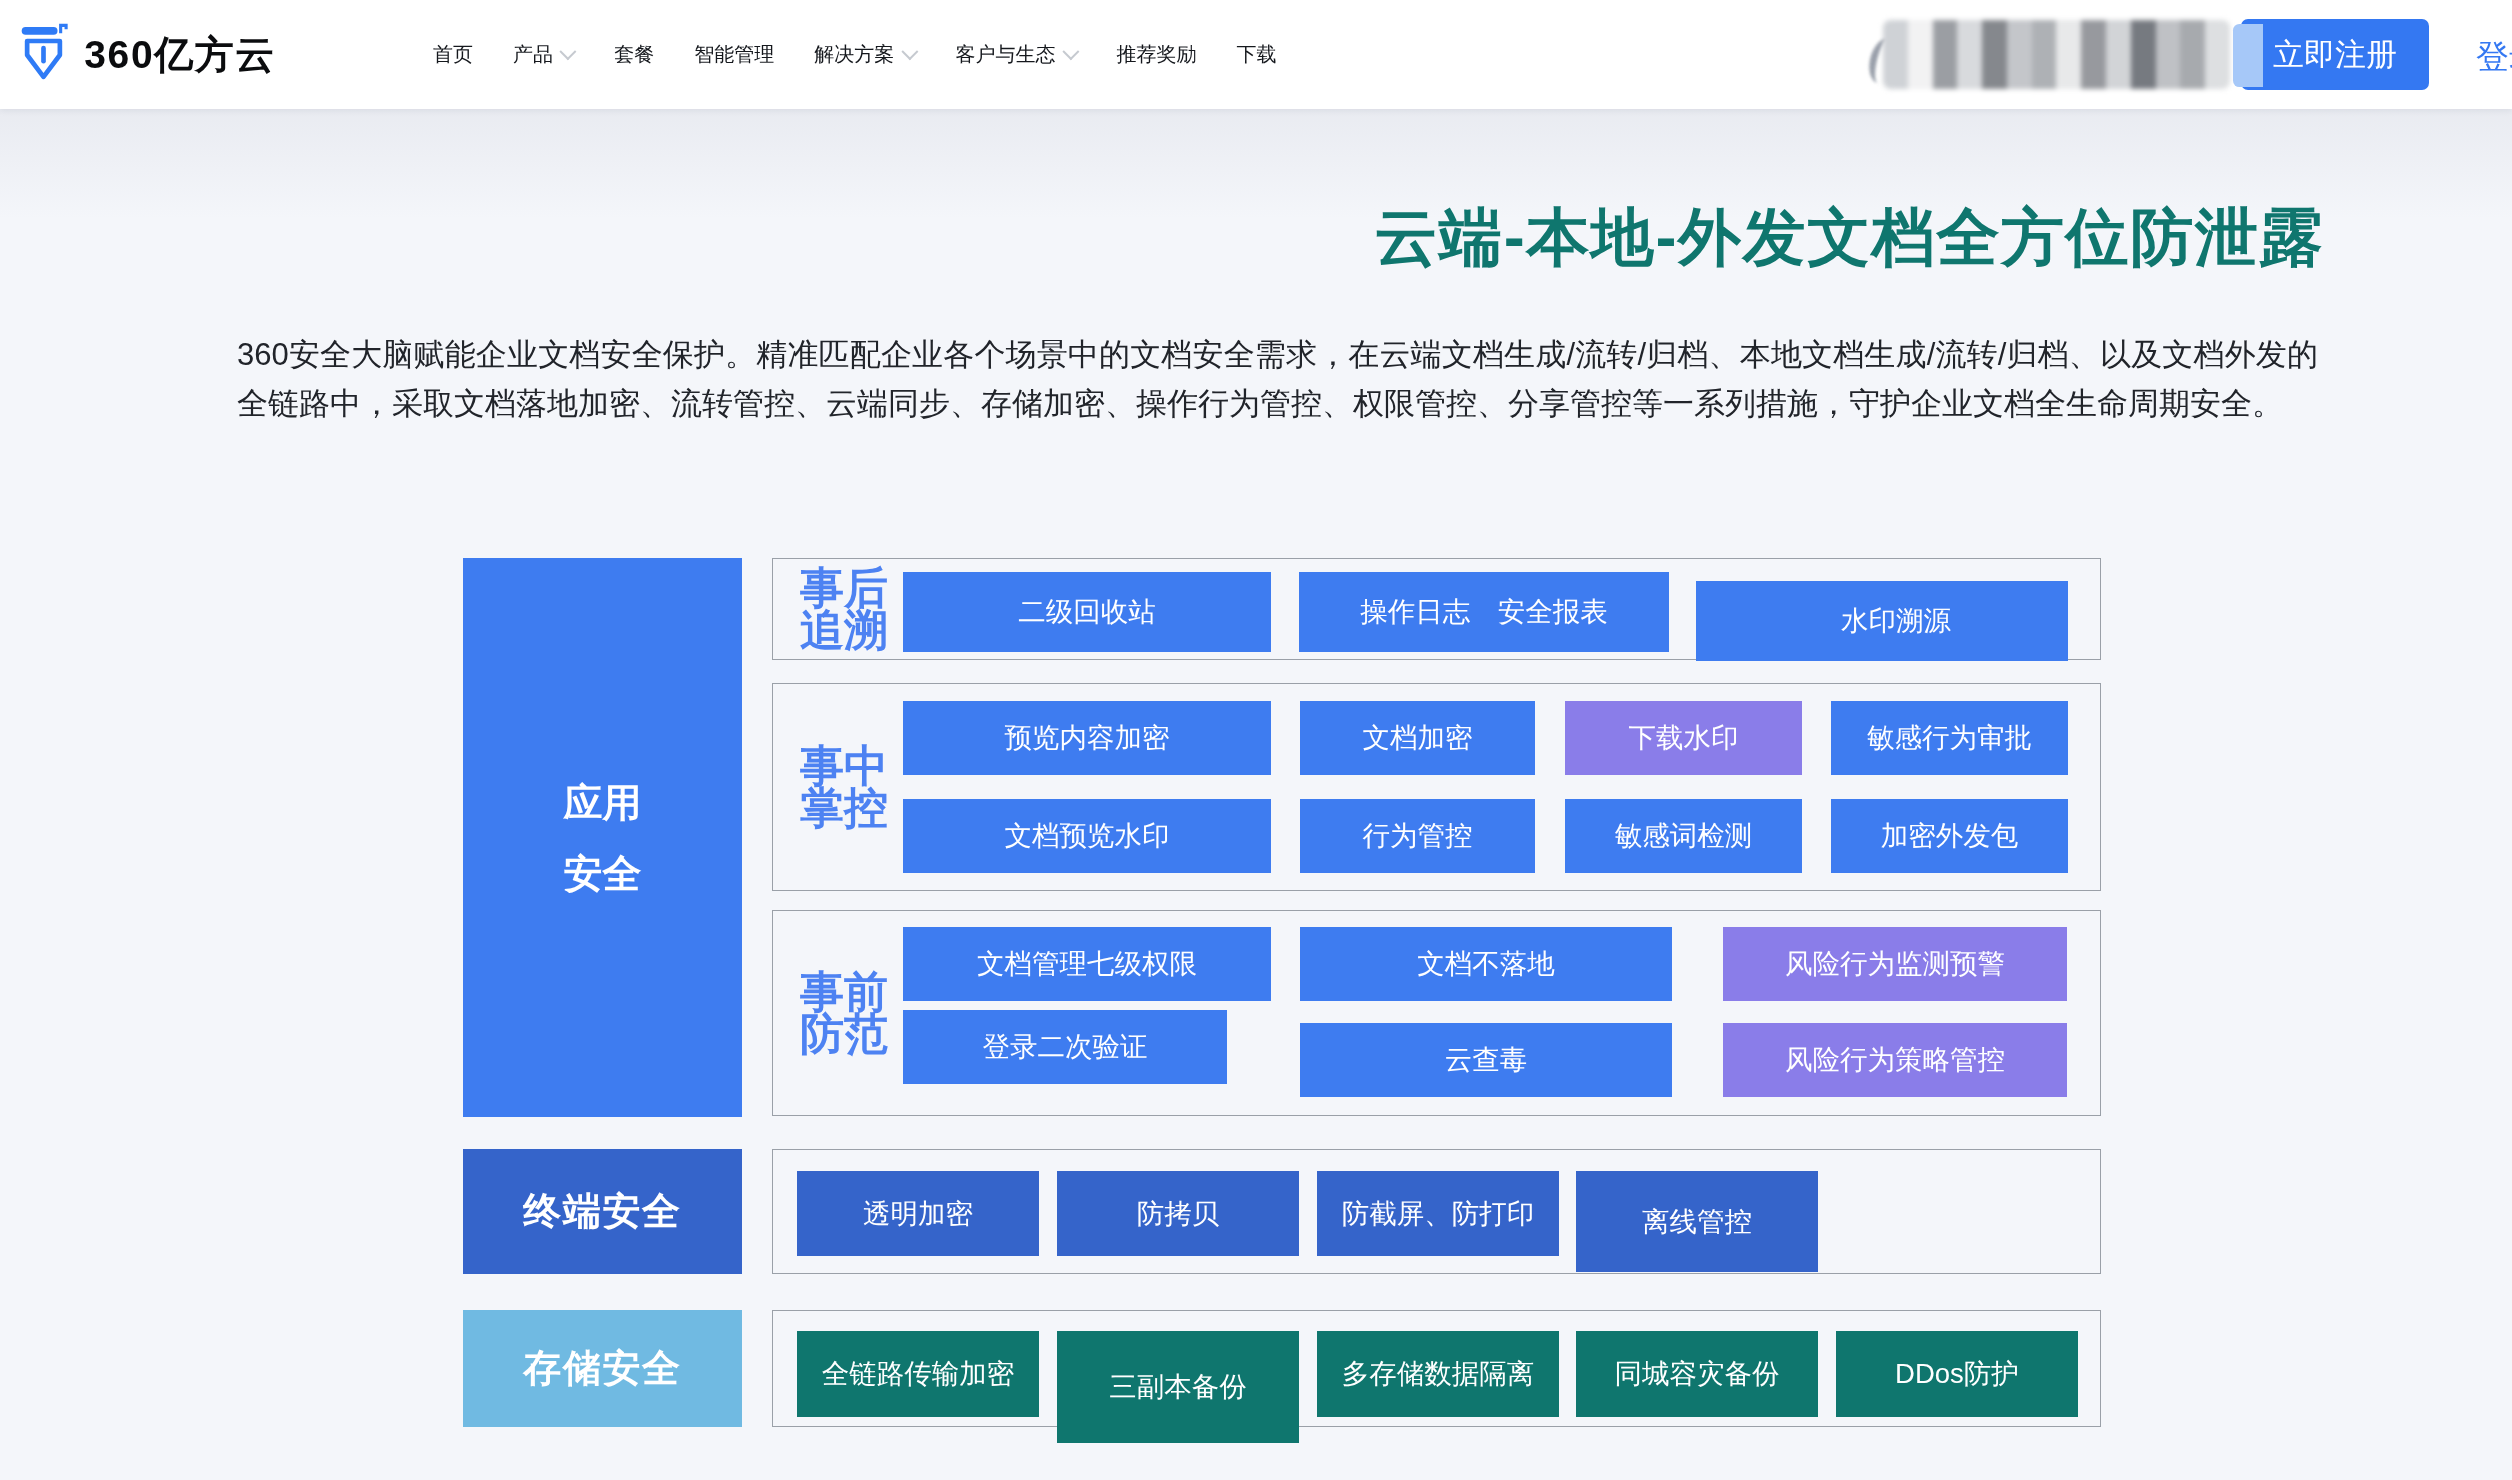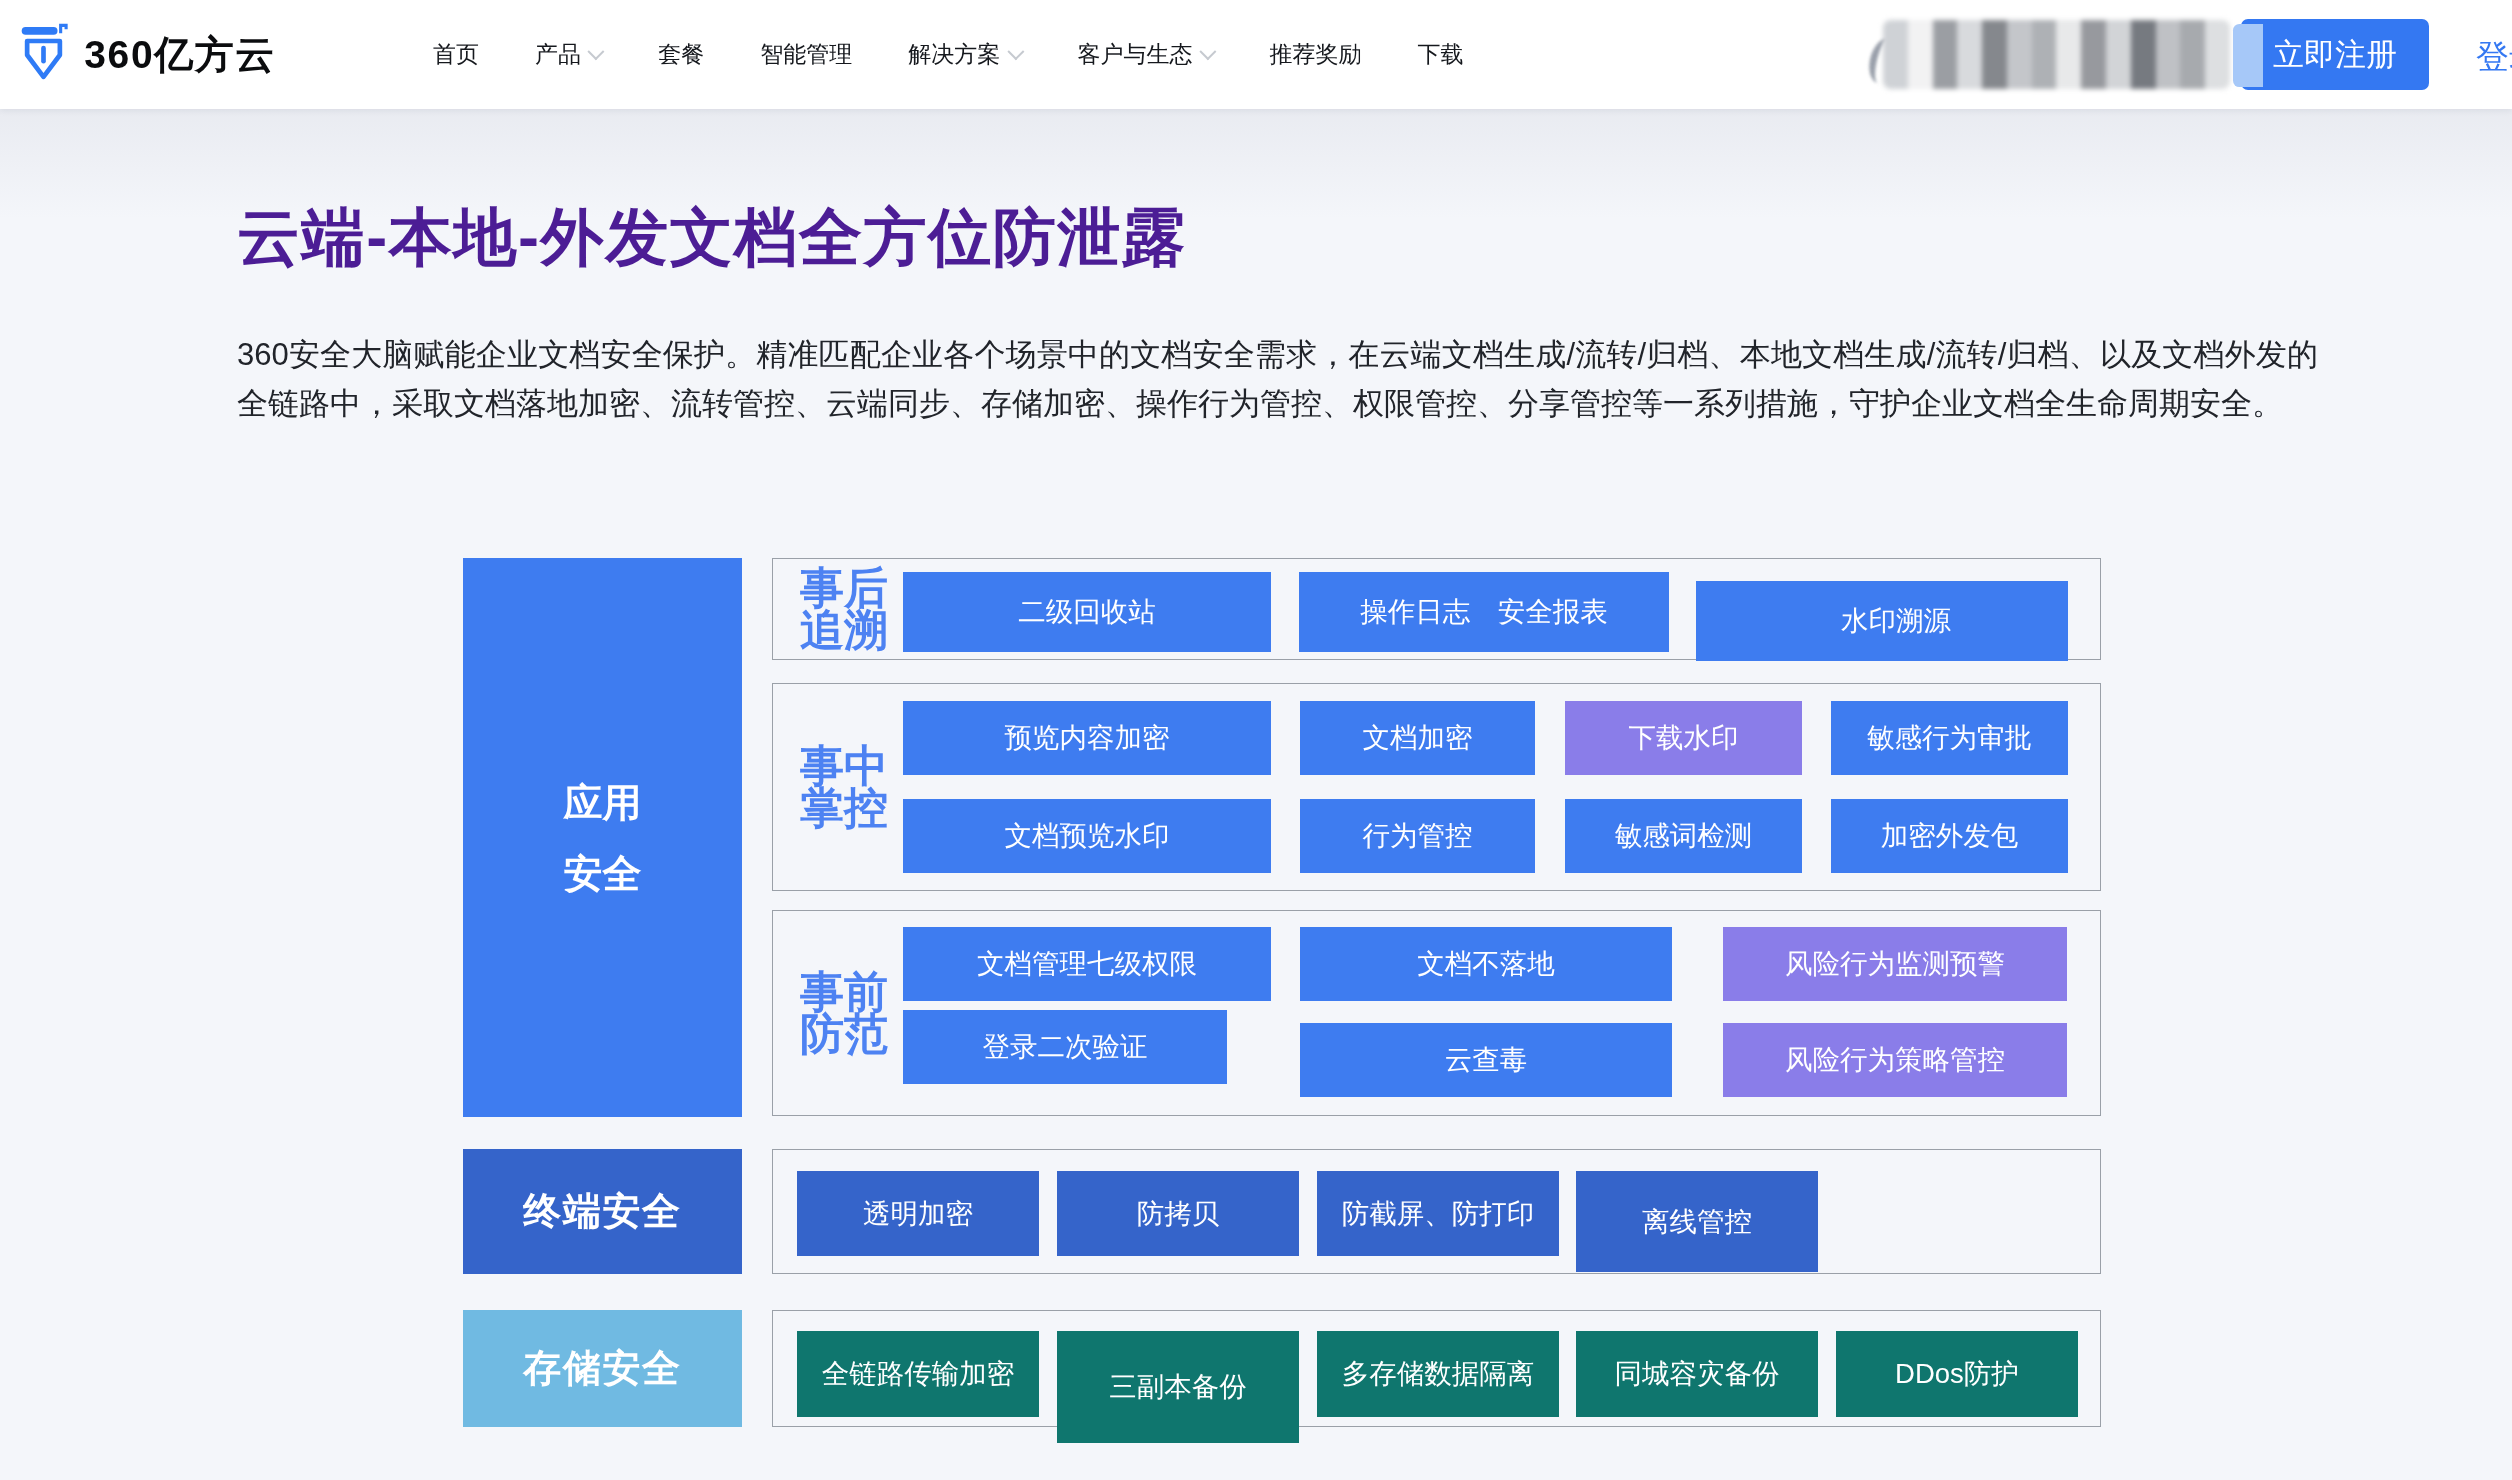--- a/index.html
+++ b/index.html
@@ -17,22 +17,22 @@
     box-shadow:0 1.6px 6.3px rgba(30,40,60,.08);
   }
   .page-gradient {
     position:absolute; top:109px; left:0; width:2512px; height:110px;
     background:linear-gradient(#e9ebf1,#f4f6fa); z-index:0;
   }
   .logo { position:absolute; left:17.3px; top:0; height:109px; display:flex; align-items:center; gap:14px; cursor:pointer; }
   .logo-text { font-size:39px; font-weight:800; color:#0b0c0e; letter-spacing:1.6px; }
   .nav-links {
     position:absolute; left:433px; top:0; height:109px;
-    display:flex; align-items:center; gap:56px;
-    font-size:23px; color:#15181d;
+    display:flex; align-items:center; gap:40px;
+    font-size:20px; color:#15181d;
   }
   .nav-item { display:flex; align-items:center; cursor:pointer; white-space:nowrap; }
   .chev {
     display:inline-block; width:11.8px; height:11.8px; margin-left:9.4px;
     border-right:2.4px solid #c6cad0; border-bottom:2.4px solid #c6cad0;
     transform:rotate(45deg) translate(-2.4px,-2.4px);
   }
   
   .mosaic { position:absolute; left:1883px; top:20.4px; width:347px; height:69px; display:flex; filter:blur(2.4px); border-radius:7.8px; overflow:hidden; }
   .mosaic i { flex:1; display:block; }
@@ -52,21 +52,21 @@
     display:flex; align-items:center; justify-content:center; cursor:pointer;
     font-family:inherit;
   }
   .login-link {
     position:absolute; left:2476px; top:35px; font-size:33px; color:#3478f2;
     white-space:nowrap; cursor:pointer;
   }
   
   .hero-title {
     position:absolute; left:237px; top:195px; width:2087px;
-    text-align:left; font-size:63px; font-weight:800; color:#4c1d95; letter-spacing:1.6px;
+    text-align:right; font-size:63px; font-weight:800; color:#0f766e; letter-spacing:1.6px;
   }
   .hero-desc {
     position:absolute; left:237px; top:330px; width:2081px;
     font-size:31px; line-height:49px; color:#21242a; text-align:justify;
   }
   
   .diagram { position:absolute; left:463px; top:558px; width:1638px; height:871px; }
   .side-label {
     position:absolute; left:0; width:279px;
     display:flex; align-items:center; justify-content:center;

